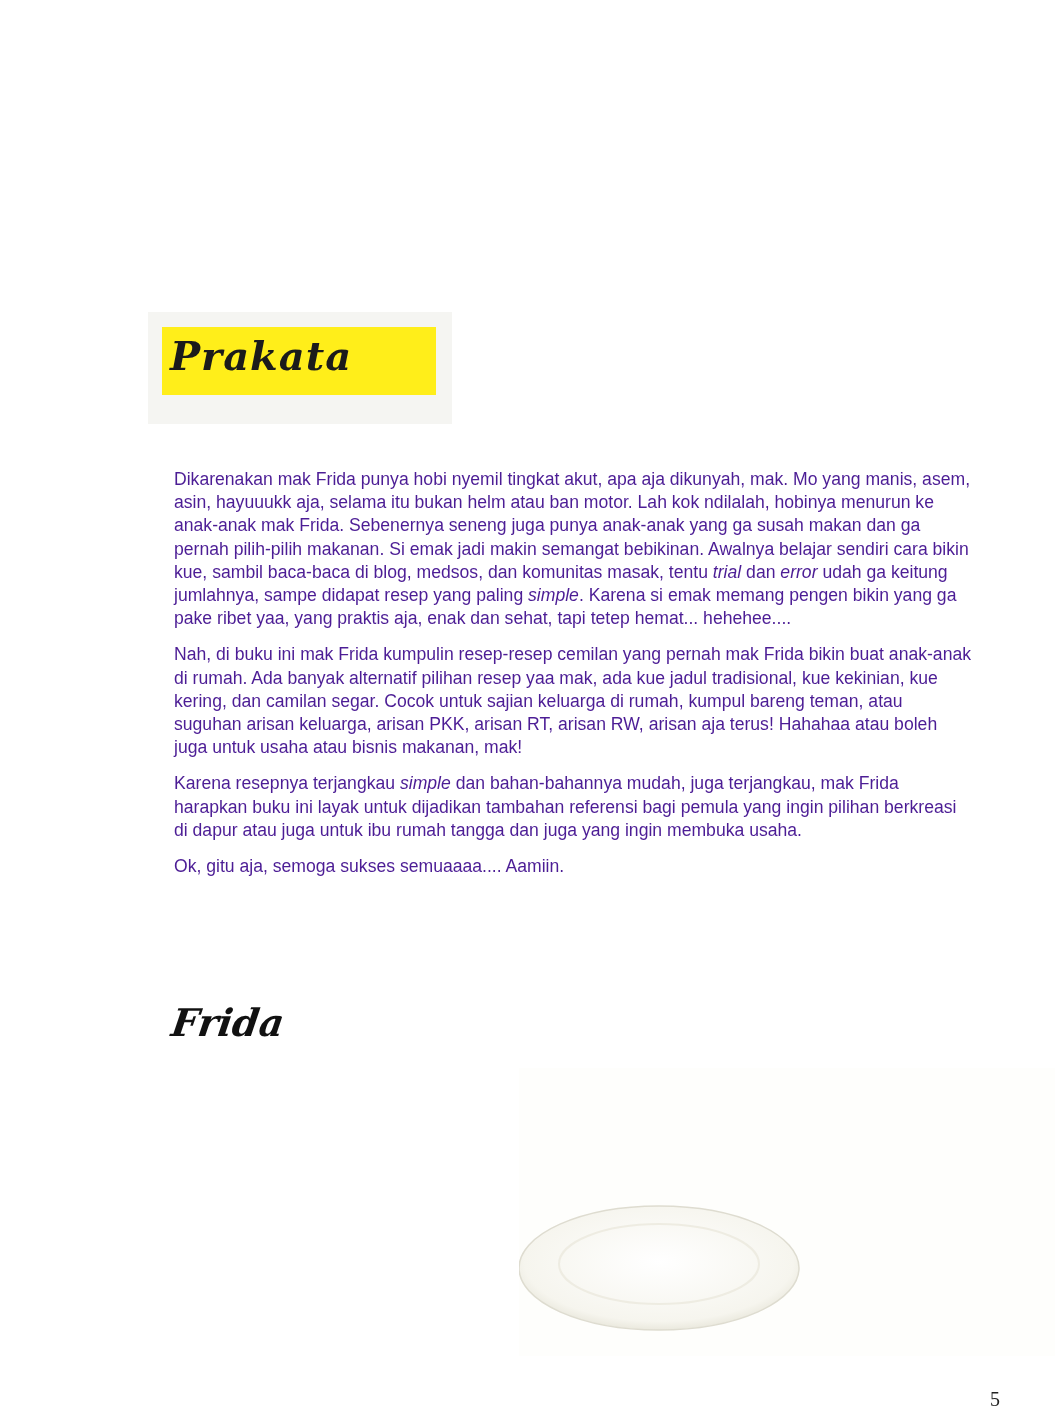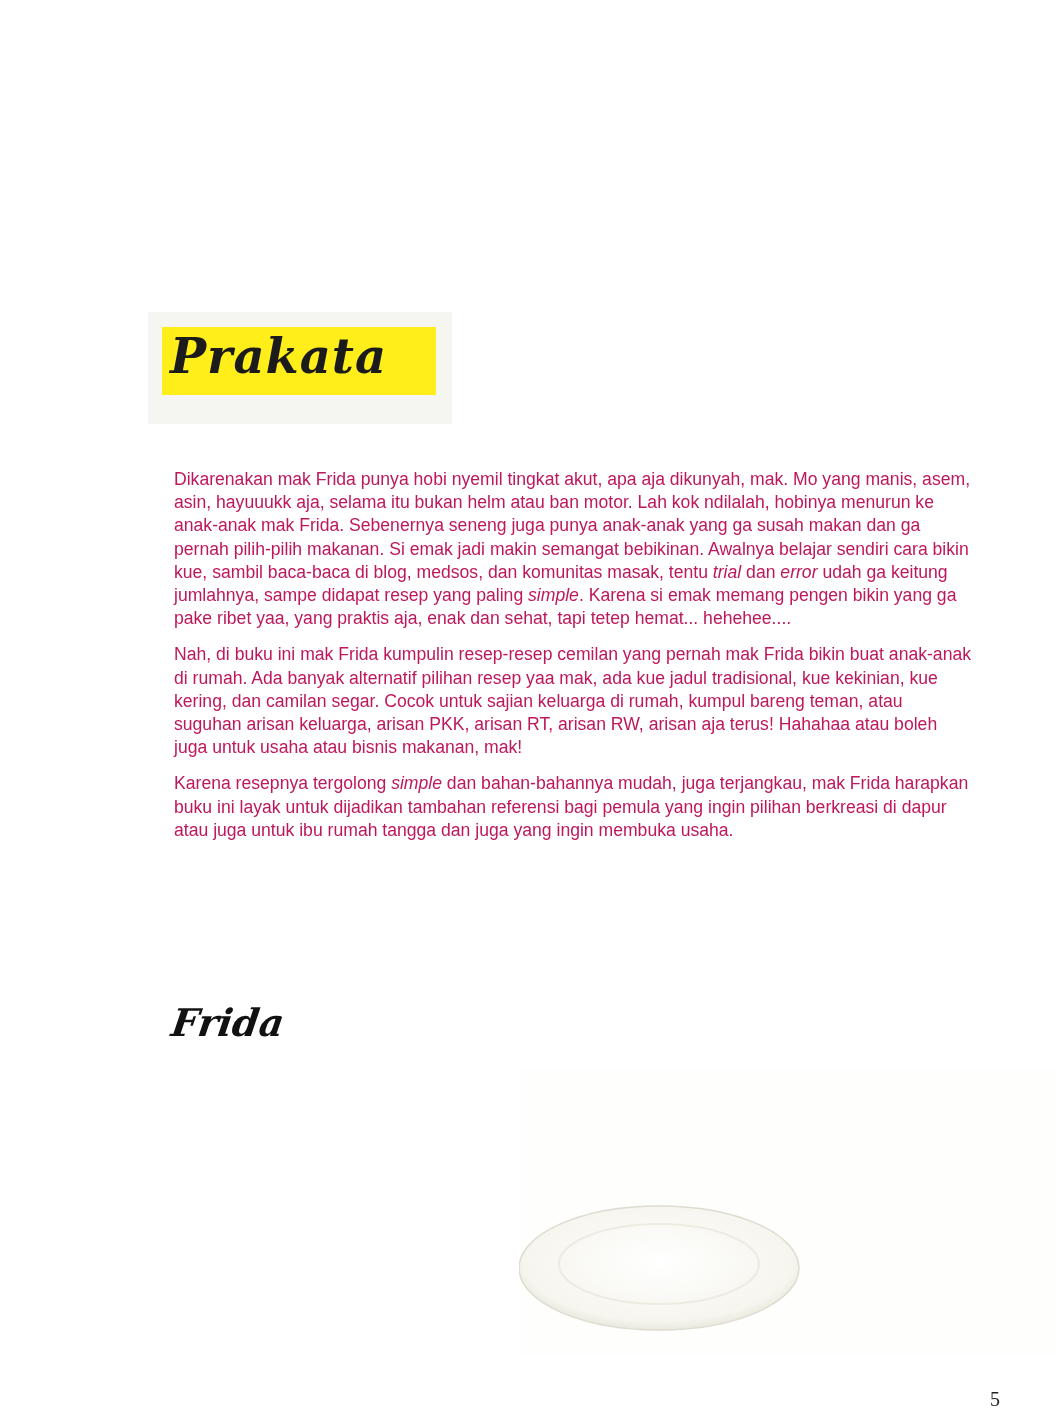--- a/index.html
+++ b/index.html
@@ -1,38 +1,39 @@
 <!DOCTYPE html>
 <html><head>
 <meta charset="utf-8">
 <style>
   html,body{margin:0;padding:0;background:#ffffff;}
   body{width:1064px;height:1419px;position:relative;overflow:hidden;font-family:"Liberation Sans",sans-serif;color:#1a1a1a;}
   .title-box{position:absolute;left:148px;top:312px;width:304px;height:112px;background:#f5f5f2;}
   .title-highlight{position:absolute;left:14px;top:15px;width:274px;height:68px;background:#ffee1a;}
-  .title-text{position:absolute;left:22px;top:4px;font-family:"DejaVu Serif",serif;font-style:italic;font-size:48px;font-weight:bold;color:#1b1b1b;letter-spacing:1px;line-height:80px;}
-  .body-text{position:absolute;left:174px;top:468px;width:800px;font-family:"Liberation Sans",sans-serif;font-size:17.6px;line-height:23.2px;color:#be185d;}
+  .title-text{position:absolute;left:22px;top:4px;font-family:"DejaVu Serif",serif;font-style:italic;font-size:40px;font-weight:bold;color:#1b1b1b;letter-spacing:1px;line-height:80px;}
+  .body-text{position:absolute;left:174px;top:468px;width:800px;font-family:"Liberation Sans",sans-serif;font-size:17.6px;line-height:23.2px;color:#4c1d95;}
   .body-text p{margin:0 0 13px 0;}
   .body-text em{font-style:italic;}
   .signature{position:absolute;left:172px;top:1000px;font-family:"DejaVu Serif",serif;font-style:italic;font-weight:bold;font-size:38px;color:#111;transform:skewX(-8deg);}
   .photo{position:absolute;left:519px;top:1068px;width:536px;height:288px;background:#fefefc;overflow:hidden;}
   .page-number{position:absolute;left:990px;top:1388px;font-family:"Liberation Serif",serif;font-size:20px;color:#222;}
 </style>
 </head>
 <body>
 
 <div class="title-box">
   <div class="title-highlight"></div>
   <div class="title-text">Prakata</div>
 </div>
 
 <div class="body-text">
   <p><span>Dikarenakan mak Frida punya hobi nyemil tingkat akut, apa aja dikunyah, mak. Mo yang manis, asem, asin, hayuuukk aja, selama itu bukan helm atau ban motor. Lah kok ndilalah, hobinya menurun ke anak-anak mak Frida. Sebenernya seneng juga punya anak-anak yang ga susah makan dan ga pernah pilih-pilih makanan. Si emak jadi makin semangat bebikinan. Awalnya belajar sendiri cara bikin kue, sambil baca-baca di blog, medsos, dan komunitas masak, tentu </span><em>trial</em><span> dan </span><em>error</em><span> udah ga keitung jumlahnya, sampe didapat resep yang paling </span><em>simple</em><span>. Karena si emak memang pengen bikin yang ga pake ribet yaa, yang praktis aja, enak dan sehat, tapi tetep hemat... hehehee....</span></p>
   <p><span>Nah, di buku ini mak Frida kumpulin resep-resep cemilan yang pernah mak Frida bikin buat anak-anak di rumah. Ada banyak alternatif pilihan resep yaa mak, ada kue jadul tradisional, kue kekinian, kue kering, dan camilan segar. Cocok untuk sajian keluarga di rumah, kumpul bareng teman, atau suguhan arisan keluarga, arisan PKK, arisan RT, arisan RW, arisan aja terus! Hahahaa atau boleh juga untuk usaha atau bisnis makanan, mak!</span></p>
-  <p><span>Karena resepnya tergolong </span><em>simple</em><span> dan bahan-bahannya mudah, juga terjangkau, mak Frida harapkan buku ini layak untuk dijadikan tambahan referensi bagi pemula yang ingin pilihan berkreasi di dapur atau juga untuk ibu rumah tangga dan juga yang ingin membuka usaha.</span></p>
+  <p><span>Karena resepnya terjangkau </span><em>simple</em><span> dan bahan-bahannya mudah, juga terjangkau, mak Frida harapkan buku ini layak untuk dijadikan tambahan referensi bagi pemula yang ingin pilihan berkreasi di dapur atau juga untuk ibu rumah tangga dan juga yang ingin membuka usaha.</span></p>
+  <p><span>Ok, gitu aja, semoga sukses semuaaaa.... Aamiin.</span></p>
 </div>
 
 <div class="signature">Frida</div>
 
 <div class="photo">
   <svg width="536" height="288" viewBox="0 0 536 288">
     <defs>
       <radialGradient id="sauc" cx="50%" cy="45%" r="60%">
         <stop offset="0%" stop-color="#ffffff"></stop>
         <stop offset="80%" stop-color="#f6f5ee"></stop>

